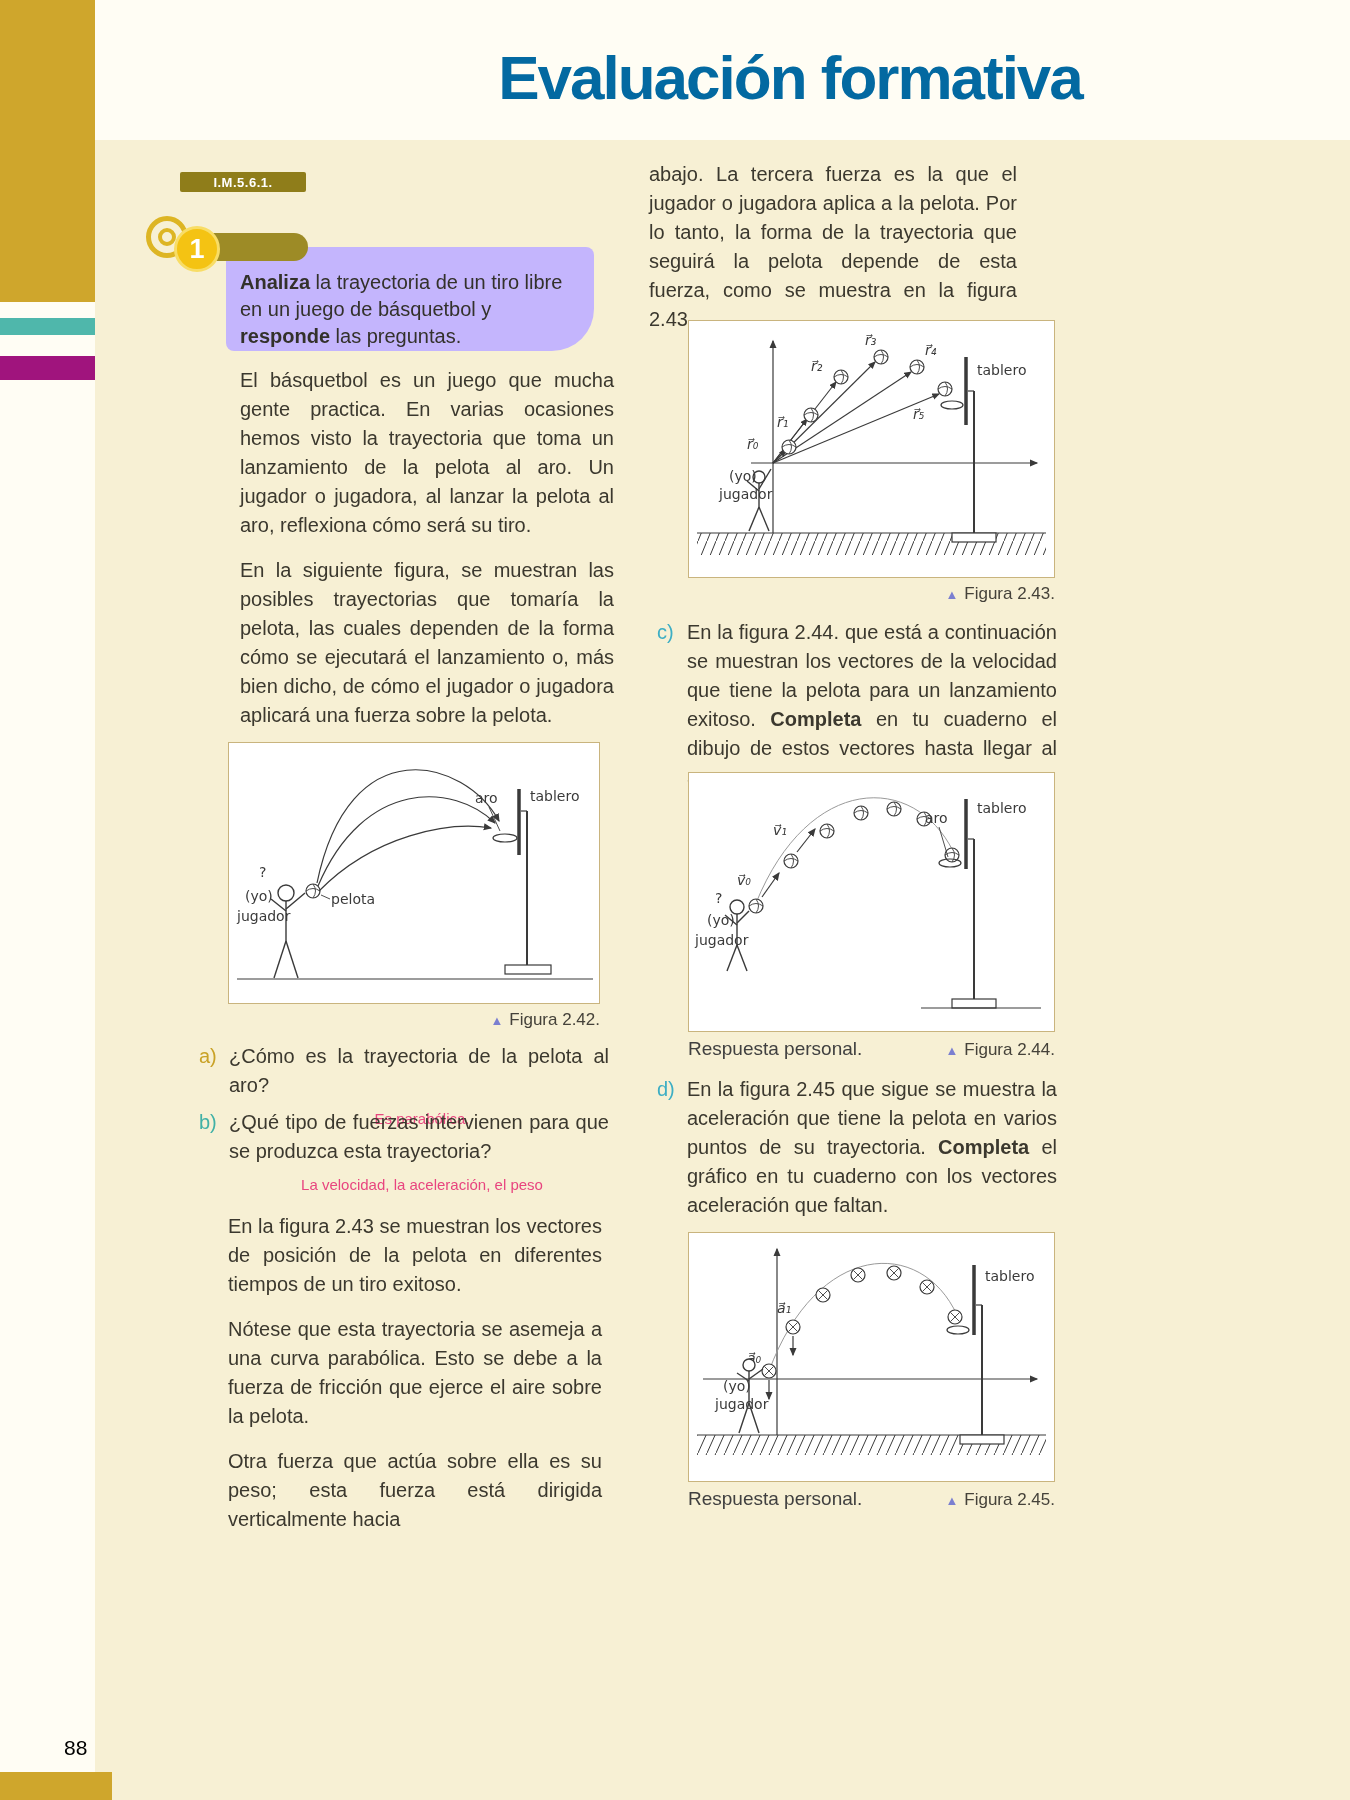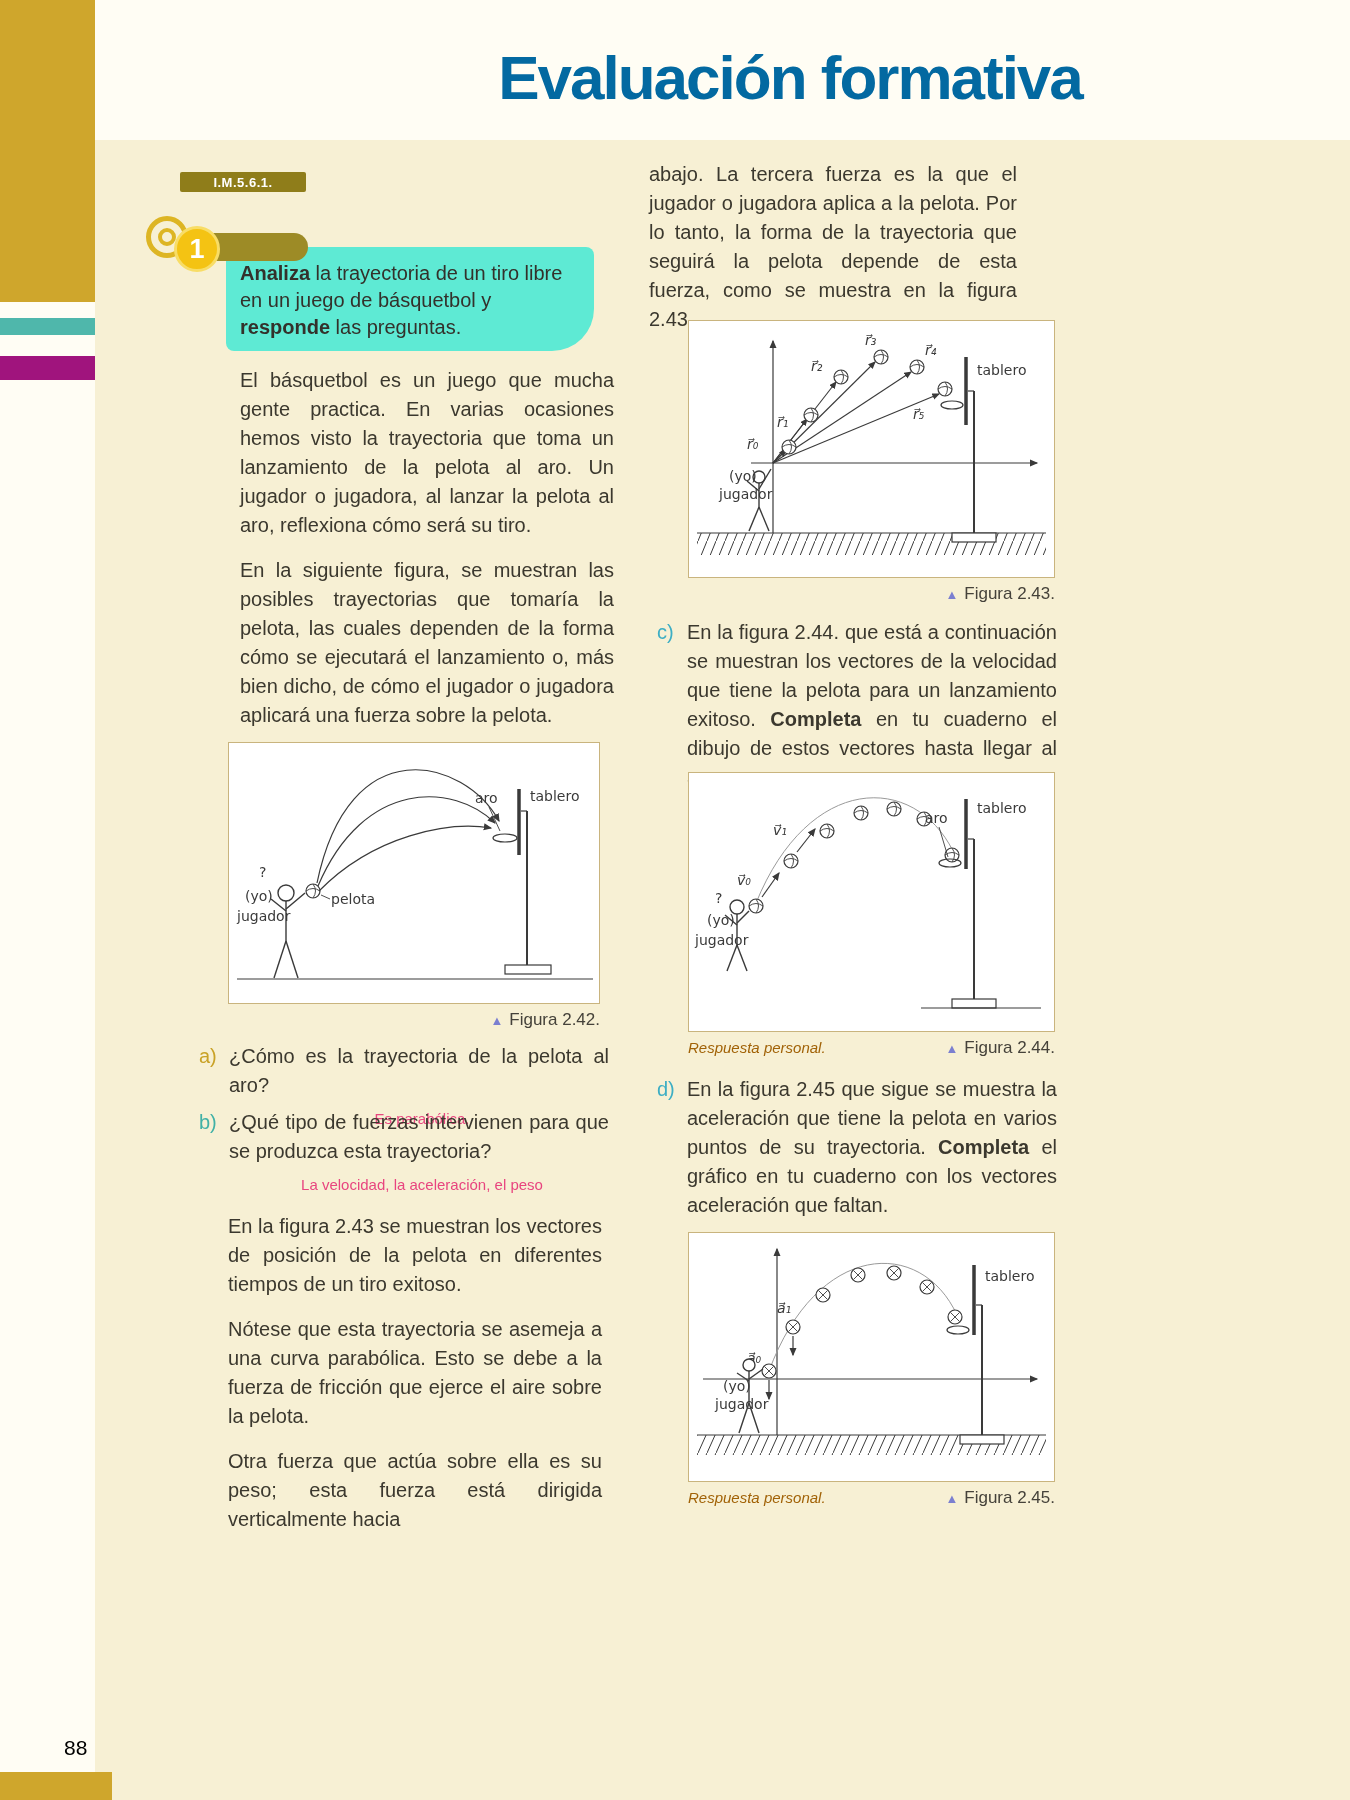--- a/index.html
+++ b/index.html
@@ -10,39 +10,39 @@
   .teal-stripe{position:absolute;left:0;top:318px;width:95px;height:17px;background:#4fb7ab;}
   .magenta-stripe{position:absolute;left:0;top:356px;width:95px;height:24px;background:#a0147d;}
   .bottom-gold{position:absolute;left:0;top:1772px;width:112px;height:28px;background:#cfa62c;}
   .page-number{position:absolute;left:64px;top:1736px;font-size:21px;color:#000000;}
   .title{position:absolute;left:230px;top:42px;width:1120px;text-align:center;font-size:62px;font-weight:bold;letter-spacing:-2px;color:#0369a1;}
   .standard-badge{position:absolute;left:180px;top:172px;width:126px;height:20px;background:#8f7d1a;color:#fff;font-size:13px;font-weight:bold;letter-spacing:.5px;display:flex;align-items:center;justify-content:center;border-radius:2px;z-index:4;}
   .ring-outer{position:absolute;left:146px;top:216px;width:42px;height:42px;border:5px solid #ddb524;border-radius:50%;z-index:1;}
   .ring-inner{position:absolute;left:158px;top:228px;width:18px;height:18px;border:4px solid #ddb524;border-radius:50%;z-index:1;}
   .num-pill{position:absolute;left:192px;top:233px;width:116px;height:28px;background:#9d8b26;border-radius:14px;z-index:2;}
   .num-circle{position:absolute;left:174px;top:226px;width:46px;height:46px;background:#f4c313;border:3px solid #f8dd66;border-radius:50%;color:#fff;font-size:27px;font-weight:bold;display:flex;align-items:center;justify-content:center;z-index:3;}
-  .instruction-box{position:absolute;left:226px;top:247px;width:368px;height:104px;background:#5eead4;border-radius:8px 8px 42px 8px;padding:13px 16px 0 14px;font-size:20px;line-height:27px;color:#33312b;z-index:1;}
+  .instruction-box{position:absolute;left:226px;top:247px;width:368px;height:104px;background:#c4b5fd;border-radius:8px 8px 42px 8px;padding:22px 16px 0 14px;font-size:20px;line-height:27px;color:#33312b;z-index:1;}
   .lp{position:absolute;font-size:20px;line-height:29px;text-align:justify;color:#3b382e;}
   .lp p{margin-bottom:16px;}
   .fig{position:absolute;background:#ffffff;border:1px solid #c9b47e;}
   .fig svg{display:block;}
   .fig svg text{fill:#3a3a3a;font-size:14px;font-family:"DejaVu Sans",sans-serif;}
   .fig svg text.vec{font-style:italic;font-size:14px;}
   .fig-caption{position:absolute;display:flex;justify-content:flex-end;align-items:baseline;gap:6px;font-size:17px;color:#45423a;}
   .caption-row{position:absolute;display:flex;justify-content:space-between;align-items:baseline;font-size:17px;color:#45423a;}
   .cap-right{display:flex;align-items:baseline;gap:6px;}
   .tri{color:#7b7fd0;font-size:13px;}
   .q{position:absolute;display:flex;font-size:20px;line-height:29px;}
   .q-letter{width:30px;flex:none;}
   .q-letter.la{color:#c9a227;}
   .q-letter.lb{color:#41b1a6;}
   .q-letter.lcd{color:#3daec4;}
   .q-body{flex:1;text-align:justify;}
   .q-answer{font-size:15px;color:#e8457f;margin-top:4px;margin-left:6px;text-align:center;}
-  .pink{color:#a16207;font-size:15px;font-style:italic;}
+  .pink{color:#404040;font-size:19px;}
   b{font-weight:bold;}
 </style>
 </head>
 <body>
 
 <div>
 
   <div class="cream"></div>
   <div class="gold-block"></div>
   <div class="teal-stripe"></div>

